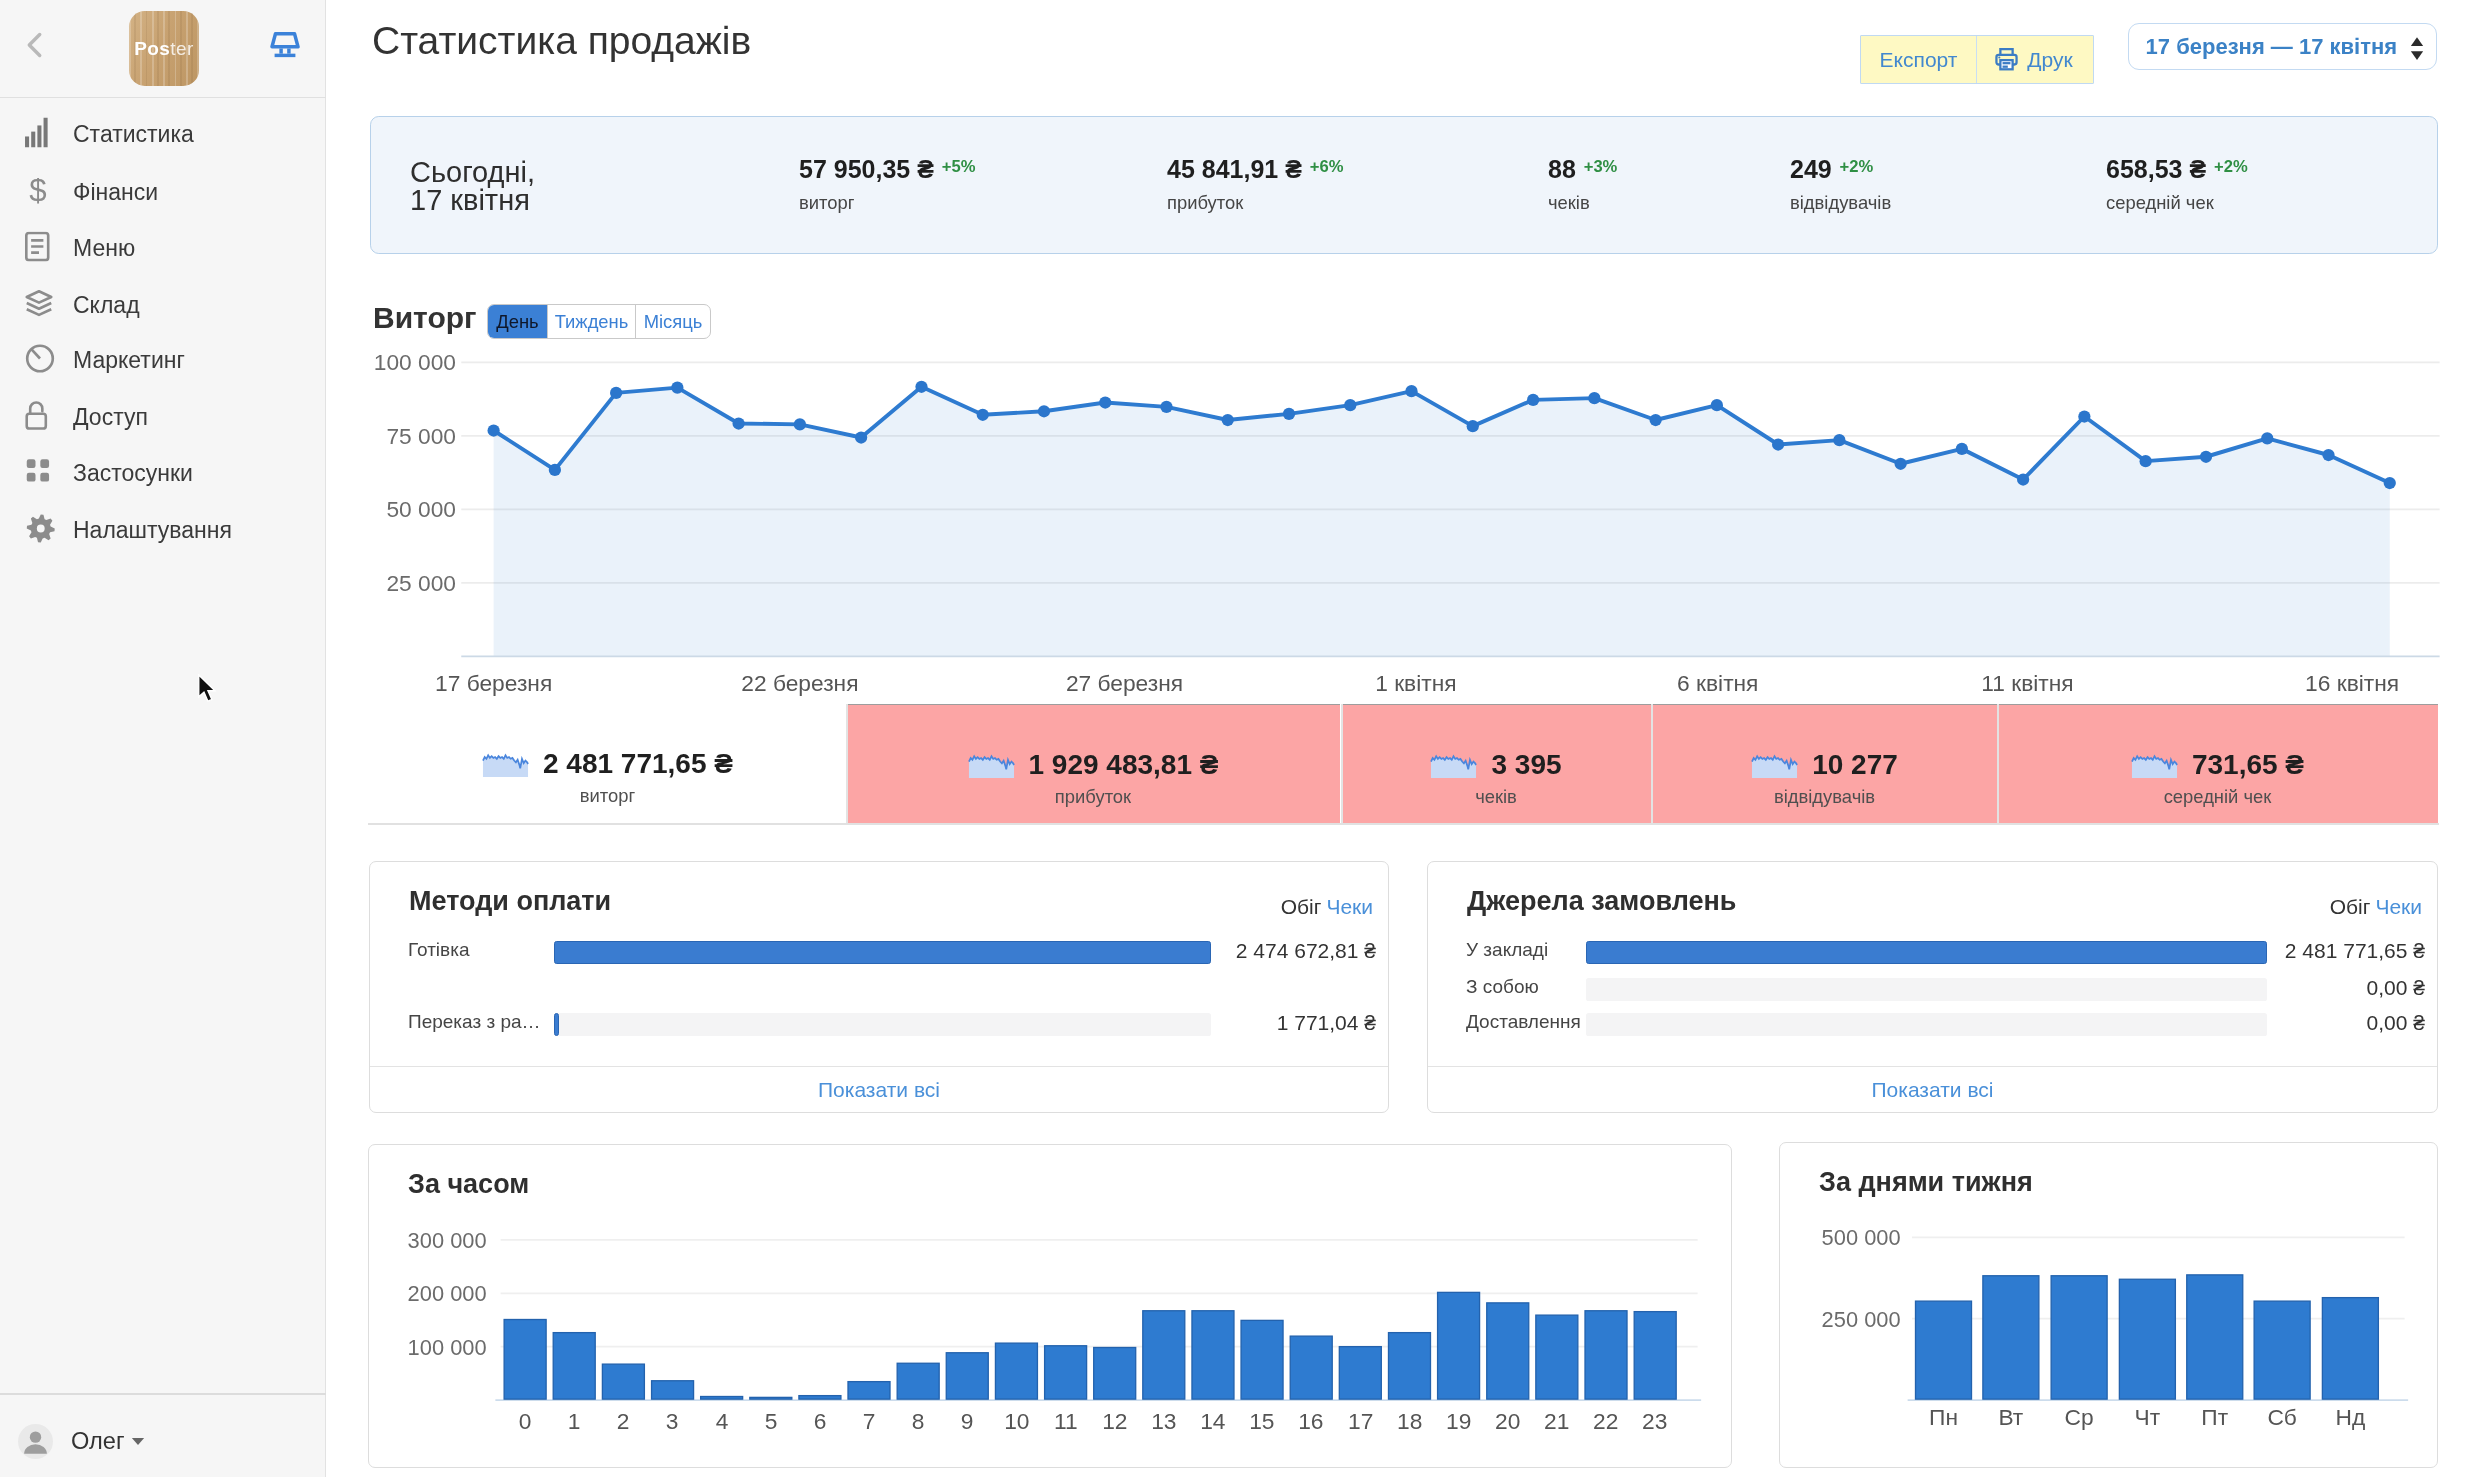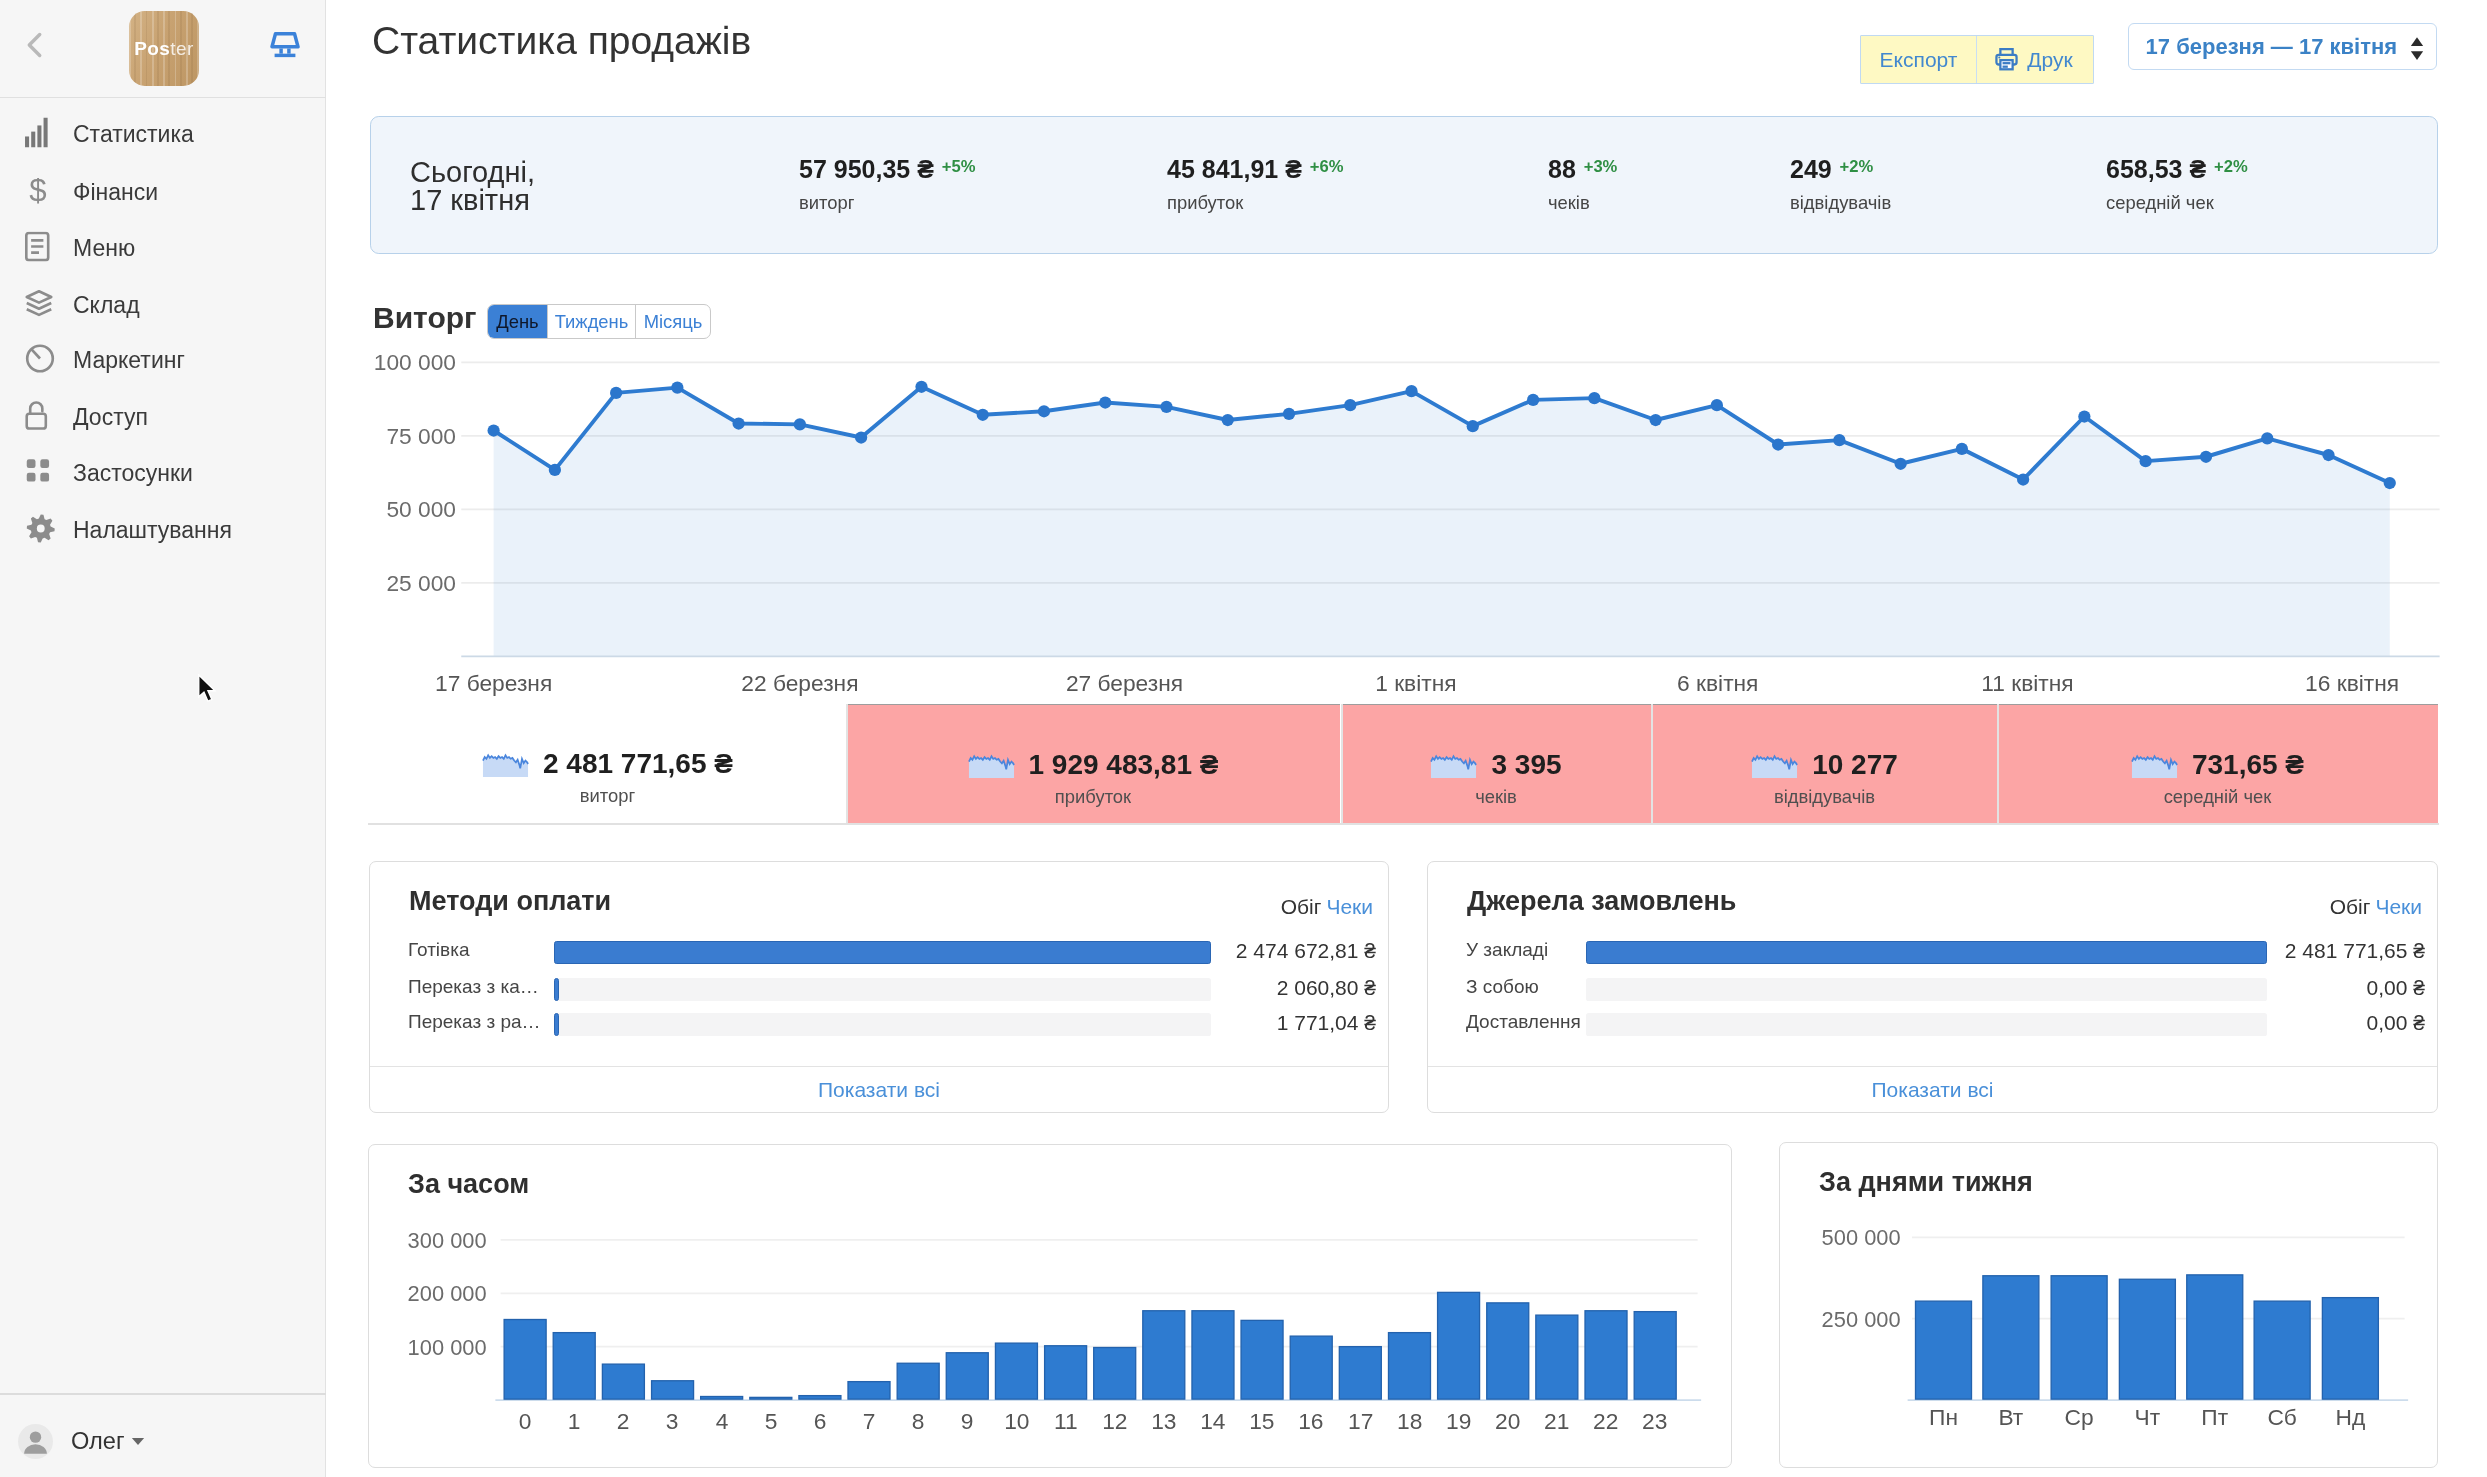--- a/index.html
+++ b/index.html
@@ -20,21 +20,21 @@
 #logo .ptxt span{color:rgba(255,255,255,.82)}
 .menu-item{position:absolute;left:0;width:326px;height:56px}
 .menu-item .mico{position:absolute;left:25px;top:50%;transform:translateY(-50%)}
 .menu-item .mtxt{position:absolute;left:73px;top:50%;transform:translateY(-50%);font-size:23px;color:#3a3a3a}
 
 #title{position:absolute;left:372px;top:19px;font-size:39px;font-weight:normal;color:#333}
 #btngroup{position:absolute;left:1860px;top:35px;width:234px;height:49px;border:1.8px solid #c0d9f2;border-radius:1px;background:#fef9c3;display:flex}
 #btngroup .btn{flex:none;display:flex;align-items:center;justify-content:center;font-size:21px;color:#4288cf}
 #btn-exp{width:116px;border-right:1.8px solid #c9def4}
 #btn-prn{width:114px}
-#datepick{position:absolute;left:2128px;top:23px;width:309px;height:47px;border:1.8px solid #c3daf2;border-radius:6px;background:#fff}
+#datepick{position:absolute;left:2128px;top:23px;width:309px;height:47px;border:1.8px solid #c3daf2;border-radius:11px;background:#fff}
 #datepick .dtxt{position:absolute;left:16.6px;top:50%;transform:translateY(-50%);font-size:22px;font-weight:bold;color:#3b82c6;white-space:nowrap}
 
 #sumcard{position:absolute;left:370px;top:116px;width:2068px;height:138px;background:#f0f5fb;border:1.8px solid #b7d1ea;border-radius:8.8px}
 .scol .num{font-size:25px;font-weight:bold;color:#1f1f1f;white-space:nowrap}
 .scol .pct{font-size:16.6px;font-weight:bold;color:#2f8f44;vertical-align:6.1px;margin-left:7.9px}
 .scol .lbl{font-size:18.4px;color:#454545;margin-top:7.9px}
 #sdate{position:absolute;left:39px;top:41px;font-size:29px;font-weight:normal;color:#2e2e2e;line-height:28px}
 
 #vitorg{position:absolute;left:373px;top:301px;font-size:30px;font-weight:bold;color:#333}
 #tabs{position:absolute;left:487px;top:304px;height:35px;border:1.8px solid #c9c9c9;border-radius:7px;background:#fff;display:flex;overflow:hidden}
@@ -239,26 +239,20 @@
 </div>
 
   <div class="card" id="cardA" style="left:369px;top:861px;width:1020px;height:252px">
     <div class="ctitle">Методи оплати</div>
     <div class="chead">Обіг<a>Чеки</a></div>
 <div class="prow" style="left:0;top:79px;width:100%">
         <div class="plbl" style="left:38px;top:-1.8px">Готівка</div>
         <div class="ptrack" style="left:184px;width:657px"></div>
         <div class="pfill" style="left:184px;width:657px"></div>
         <div class="pval" style="left:726px;width:280px;top:-1.8px">2 474 672,81 ₴</div>
-      </div>
-<div class="prow" style="left:0;top:116px;width:100%">
-        <div class="plbl" style="left:38px;top:-1.8px">Переказ з ка…</div>
-        <div class="ptrack" style="left:184px;width:657px"></div>
-        <div class="pfill" style="left:184px;width:5.3px"></div>
-        <div class="pval" style="left:726px;width:280px;top:-1.8px">2 060,80 ₴</div>
       </div>
 <div class="prow" style="left:0;top:151px;width:100%">
         <div class="plbl" style="left:38px;top:-1.8px">Переказ з ра…</div>
         <div class="ptrack" style="left:184px;width:657px"></div>
         <div class="pfill" style="left:184px;width:5.3px"></div>
         <div class="pval" style="left:726px;width:280px;top:-1.8px">1 771,04 ₴</div>
       </div>
     <div class="cfoot">Показати всі</div>
   </div>
   <div class="card" id="cardB" style="left:1427px;top:861px;width:1011px;height:252px">

